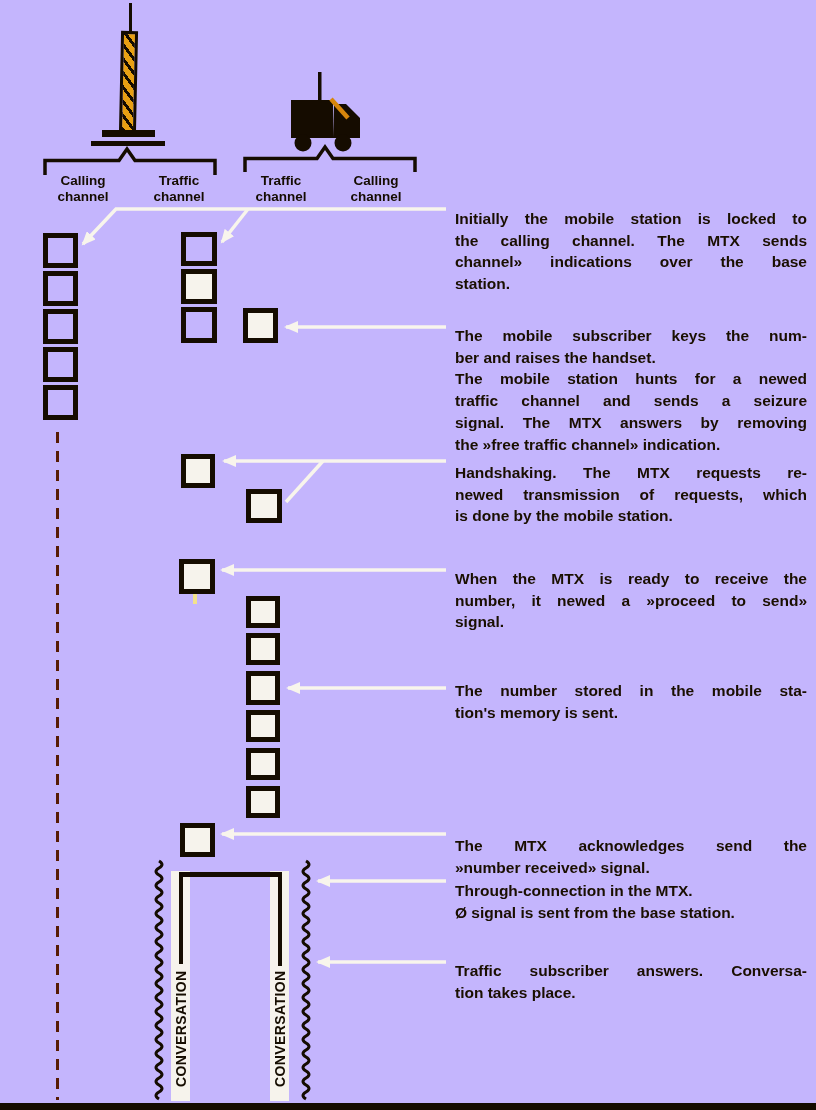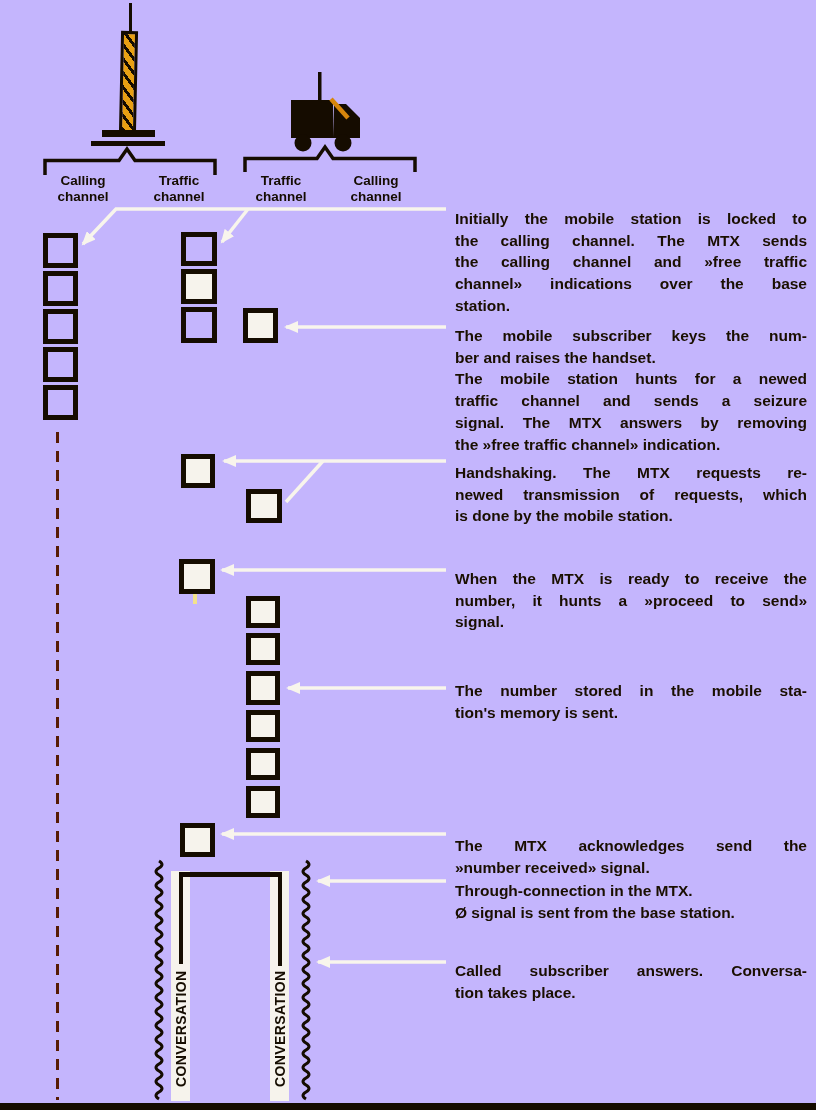--- a/index.html
+++ b/index.html
@@ -134,53 +134,52 @@
     </g>
 
     <path d="M159,861 q6,3.5 0,7 q-6,3.5 0,7 q6,3.5 0,7 q-6,3.5 0,7 q6,3.5 0,7 q-6,3.5 0,7 q6,3.5 0,7 q-6,3.5 0,7 q6,3.5 0,7 q-6,3.5 0,7 q6,3.5 0,7 q-6,3.5 0,7 q6,3.5 0,7 q-6,3.5 0,7 q6,3.5 0,7 q-6,3.5 0,7 q6,3.5 0,7 q-6,3.5 0,7 q6,3.5 0,7 q-6,3.5 0,7 q6,3.5 0,7 q-6,3.5 0,7 q6,3.5 0,7 q-6,3.5 0,7 q6,3.5 0,7 q-6,3.5 0,7 q6,3.5 0,7 q-6,3.5 0,7 q6,3.5 0,7 q-6,3.5 0,7 q6,3.5 0,7 q-6,3.5 0,7 q6,3.5 0,7 q-6,3.5 0,7" fill="none" stroke="#150C00" stroke-width="3"></path>
     <path d="M306,861 q6,3.5 0,7 q-6,3.5 0,7 q6,3.5 0,7 q-6,3.5 0,7 q6,3.5 0,7 q-6,3.5 0,7 q6,3.5 0,7 q-6,3.5 0,7 q6,3.5 0,7 q-6,3.5 0,7 q6,3.5 0,7 q-6,3.5 0,7 q6,3.5 0,7 q-6,3.5 0,7 q6,3.5 0,7 q-6,3.5 0,7 q6,3.5 0,7 q-6,3.5 0,7 q6,3.5 0,7 q-6,3.5 0,7 q6,3.5 0,7 q-6,3.5 0,7 q6,3.5 0,7 q-6,3.5 0,7 q6,3.5 0,7 q-6,3.5 0,7 q6,3.5 0,7 q-6,3.5 0,7 q6,3.5 0,7 q-6,3.5 0,7 q6,3.5 0,7 q-6,3.5 0,7 q6,3.5 0,7 q-6,3.5 0,7" fill="none" stroke="#150C00" stroke-width="3"></path>
   </svg>
 
   <div>
       <div class="para" style="top: 197px;">
         <div class="line j">Initially the mobile station is locked to</div>
         <div class="line j">the calling channel. The MTX sends</div>
-        <div class="line j">the calling channel and »free traffic</div>
         <div class="line j">channel» indications over the base</div>
         <div class="line">station.</div>
       </div>
       <div class="para" style="top: 314px;">
         <div class="line j">The mobile subscriber keys the num-</div>
         <div class="line">ber and raises the handset.</div>
         <div class="line j">The mobile station hunts for a newed</div>
         <div class="line j">traffic channel and sends a seizure</div>
         <div class="line j">signal. The MTX answers by removing</div>
         <div class="line">the »free traffic channel» indication.</div>
       </div>
       <div class="para" style="top: 451px;">
         <div class="line j">Handshaking. The MTX requests re-</div>
         <div class="line j">newed transmission of requests, which</div>
         <div class="line">is done by the mobile station.</div>
       </div>
       <div class="para" style="top: 557px;">
         <div class="line j">When the MTX is ready to receive the</div>
-        <div class="line j">number, it hunts a »proceed to send»</div>
+        <div class="line j">number, it newed a »proceed to send»</div>
         <div class="line">signal.</div>
       </div>
       <div class="para" style="top: 669px;">
         <div class="line j">The number stored in the mobile sta-</div>
         <div class="line">tion's memory is sent.</div>
       </div>
       <div class="para" style="top: 824px;">
         <div class="line j">The MTX acknowledges send the</div>
         <div class="line">»number received» signal.</div>
       </div>
       <div class="para" style="top: 869px;">
         <div class="line">Through-connection in the MTX.</div>
         <div class="line">Ø signal is sent from the base station.</div>
       </div>
       <div class="para" style="top: 949px;">
-        <div class="line j">Called subscriber answers. Conversa-</div>
+        <div class="line j">Traffic subscriber answers. Conversa-</div>
         <div class="line">tion takes place.</div>
       </div>
     </div>
 
 </div>
 
 </body></html>

